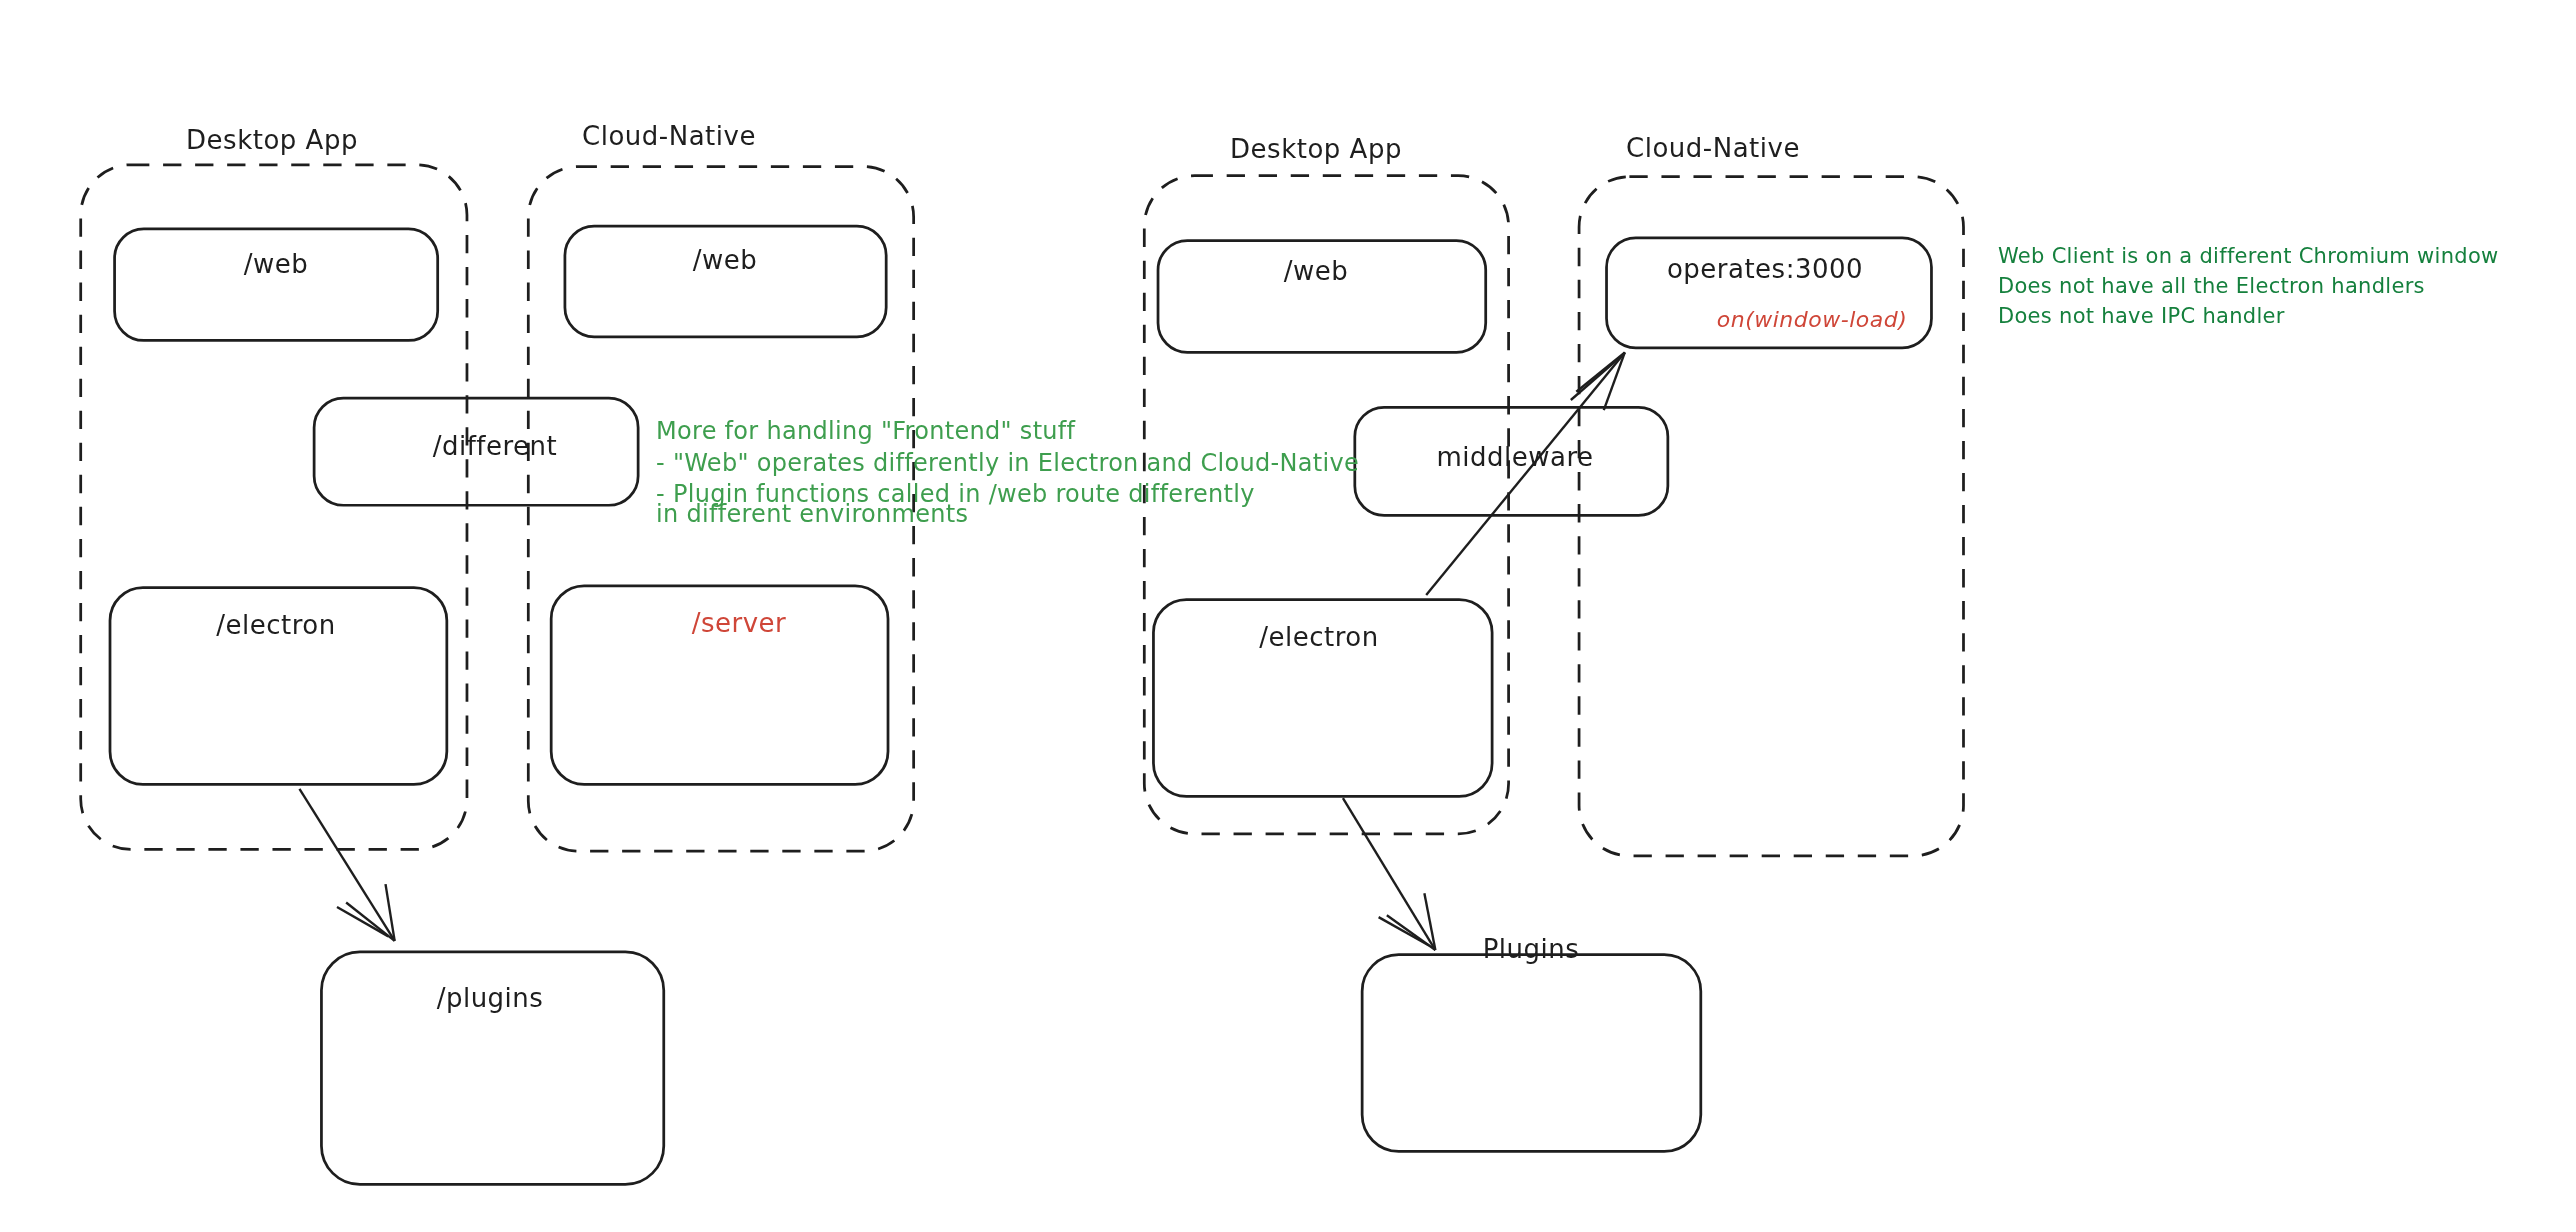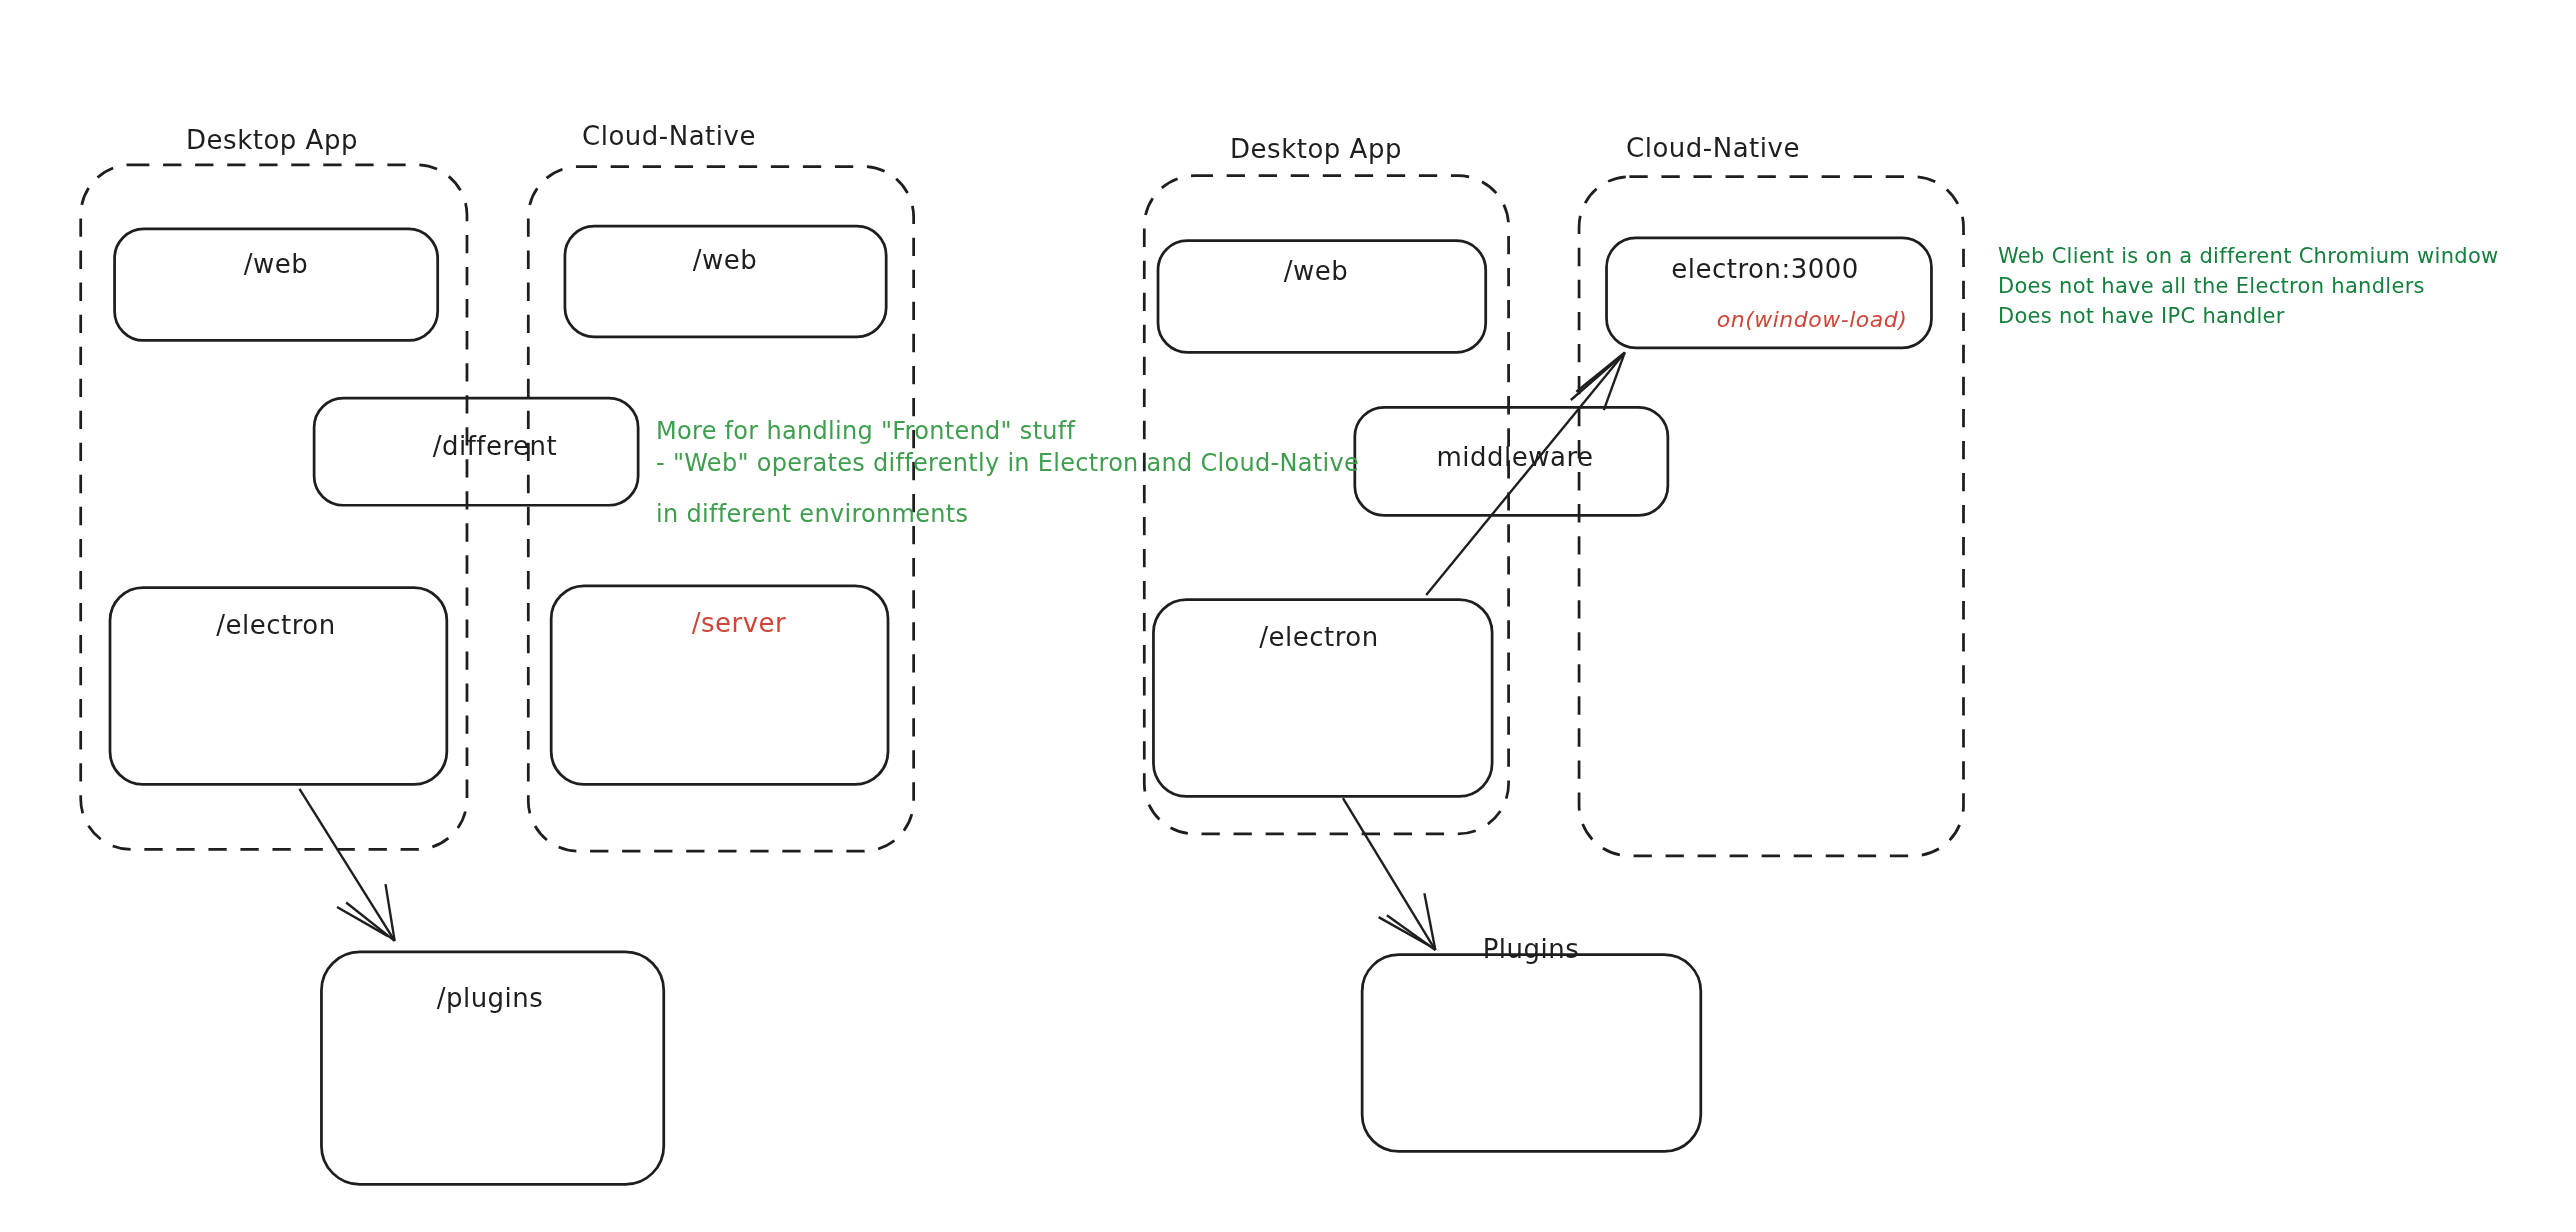--- a/index.html
+++ b/index.html
@@ -84,28 +84,29 @@
   <div class="lbl" style="left:276px;top:249px">/web</div>
   <div class="lbl" style="left:725px;top:245px">/web</div>
   <div class="lbl" style="left:495px;top:431px">/different</div>
   <div class="lbl" style="left:276px;top:610px">/electron</div>
   <div class="lbl red" style="left:739px;top:608px">/server</div>
   <div class="lbl" style="left:490px;top:983px">/plugins</div>
 
   <div class="lbl" style="left:1316px;top:134px">Desktop App</div>
   <div class="lbl" style="left:1713px;top:133px">Cloud-Native</div>
   <div class="lbl" style="left:1316px;top:256px">/web</div>
-  <div class="lbl" style="left:1765px;top:254px">electron:3000</div>
+  <div class="lbl" style="left:1765px;top:254px">operates:3000</div>
   <div class="lbl red small" style="left:1812px;top:305px">on(window-load)</div>
   <div class="lbl" style="left:1515px;top:442px">middleware</div>
   <div class="lbl" style="left:1319px;top:622px">/electron</div>
   <div class="lbl" style="left:1531px;top:934px">Plugins</div>
 
   <div class="ann green" style="left:656px;top:417px">More for handling "Frontend" stuff</div>
   <div class="ann green" style="left:656px;top:449px">- "Web" operates differently in Electron and Cloud-Native</div>
+  <div class="ann green" style="left:656px;top:480px">- Plugin functions called in /web route differently</div>
   <div class="ann green" style="left:656px;top:500px">in different environments</div>
 
   <div class="ann red" style="left:1998px;top:244px">Web Client is on a different Chromium window</div>
   <div class="ann red" style="left:1998px;top:274px">Does not have all the Electron handlers</div>
   <div class="ann red" style="left:1998px;top:304px">Does not have IPC handler</div>
 
 </div>
 
 
 </body></html>

